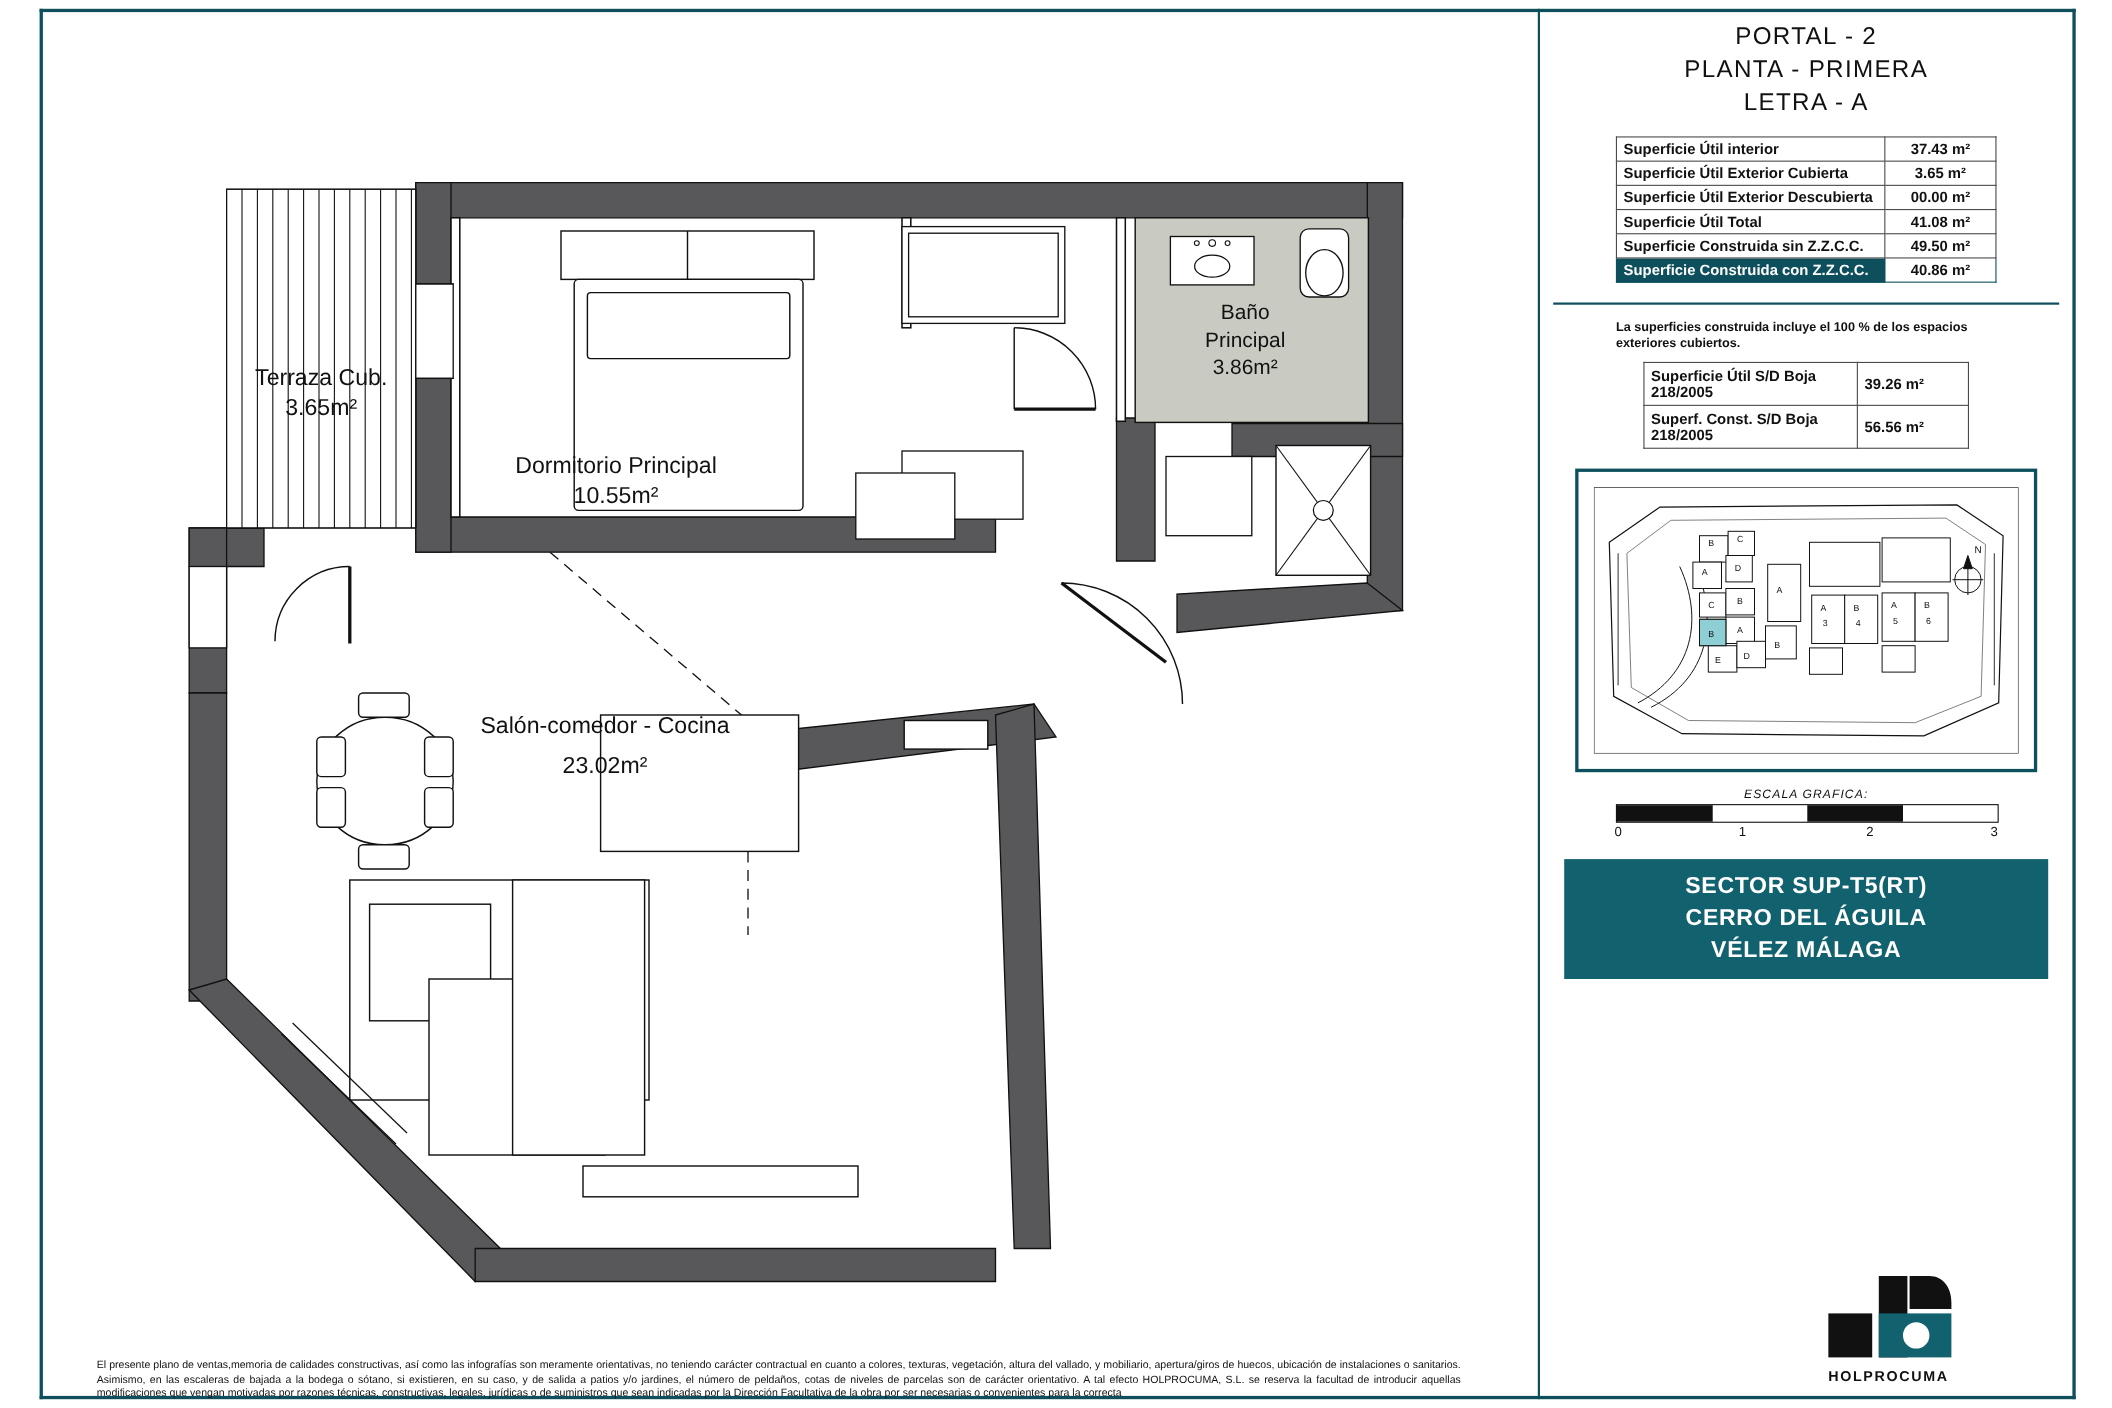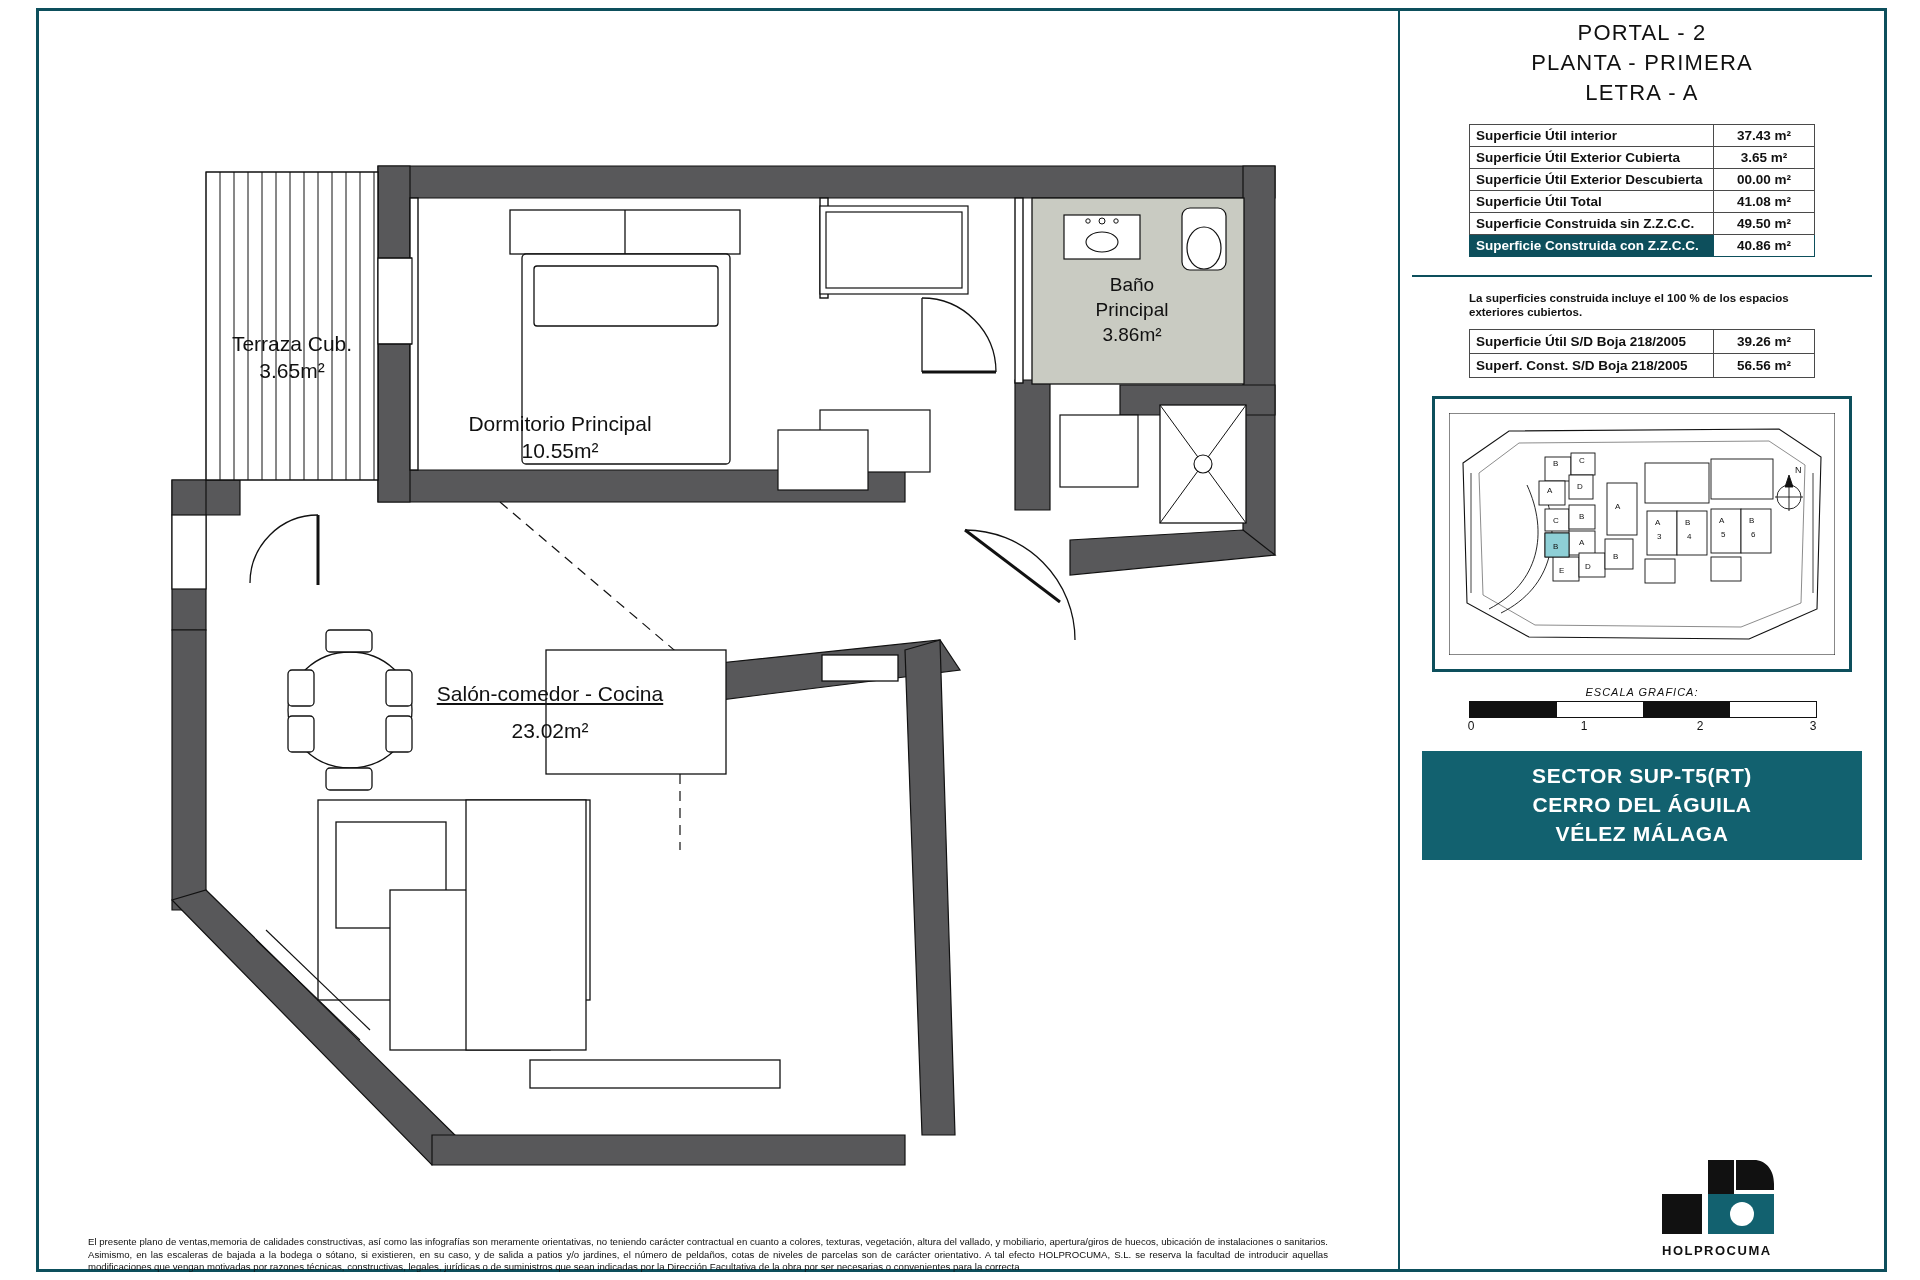--- a/index.html
+++ b/index.html
@@ -112,32 +112,32 @@
   .note {
     width: 346px;
     margin: 14px auto 0 auto;
     font-size: 11.5px;
     font-weight: bold;
     color: #111;
     line-height: 14px;
   }
 
   .surf-table2 {
-    width: 346px;
+    width: 296px;
     margin: 10px auto 0 auto;
     border-collapse: collapse;
     font-size: 13.5px;
     font-weight: bold;
     color: #111;
   }
   .surf-table2 td {
     border: 1px solid #4a4a4a;
     padding: 4px 6px;
   }
-  .surf-table2 td.val { width: 88px; text-align: center; }
+  .surf-table2 td.val { width: 88px; }
 
   
   .siteplan {
     width: 414px;
     height: 270px;
     margin: 18px auto 0 auto;
     border: 3px solid #0d4f5c;
     background: #fff;
     position: relative;
   }
@@ -402,21 +402,21 @@
       <span>Dormitorio Principal</span><br>
       <span>10.55m²</span>
     </div>
 
     <div class="room-label small" style="left: 972px; top: 262px; width: 200px;">
       <span>Baño</span><br>
       <span>Principal</span><br>
       <span>3.86m²</span>
     </div>
 
-    <div class="room-label" style="left: 290px; top: 670px; width: 400px; text-decoration: underline;">
+    <div class="room-label" style="left: 290px; top: 636px; width: 400px;">
       <span>Salón-comedor - Cocina</span><br>
       <span style="display:inline-block; margin-top:10px;">23.02m²</span>
     </div>
   </div>
 
   <div class="info-col">
 
 
     <div class="title-block">
       <div>PORTAL - 2</div>

